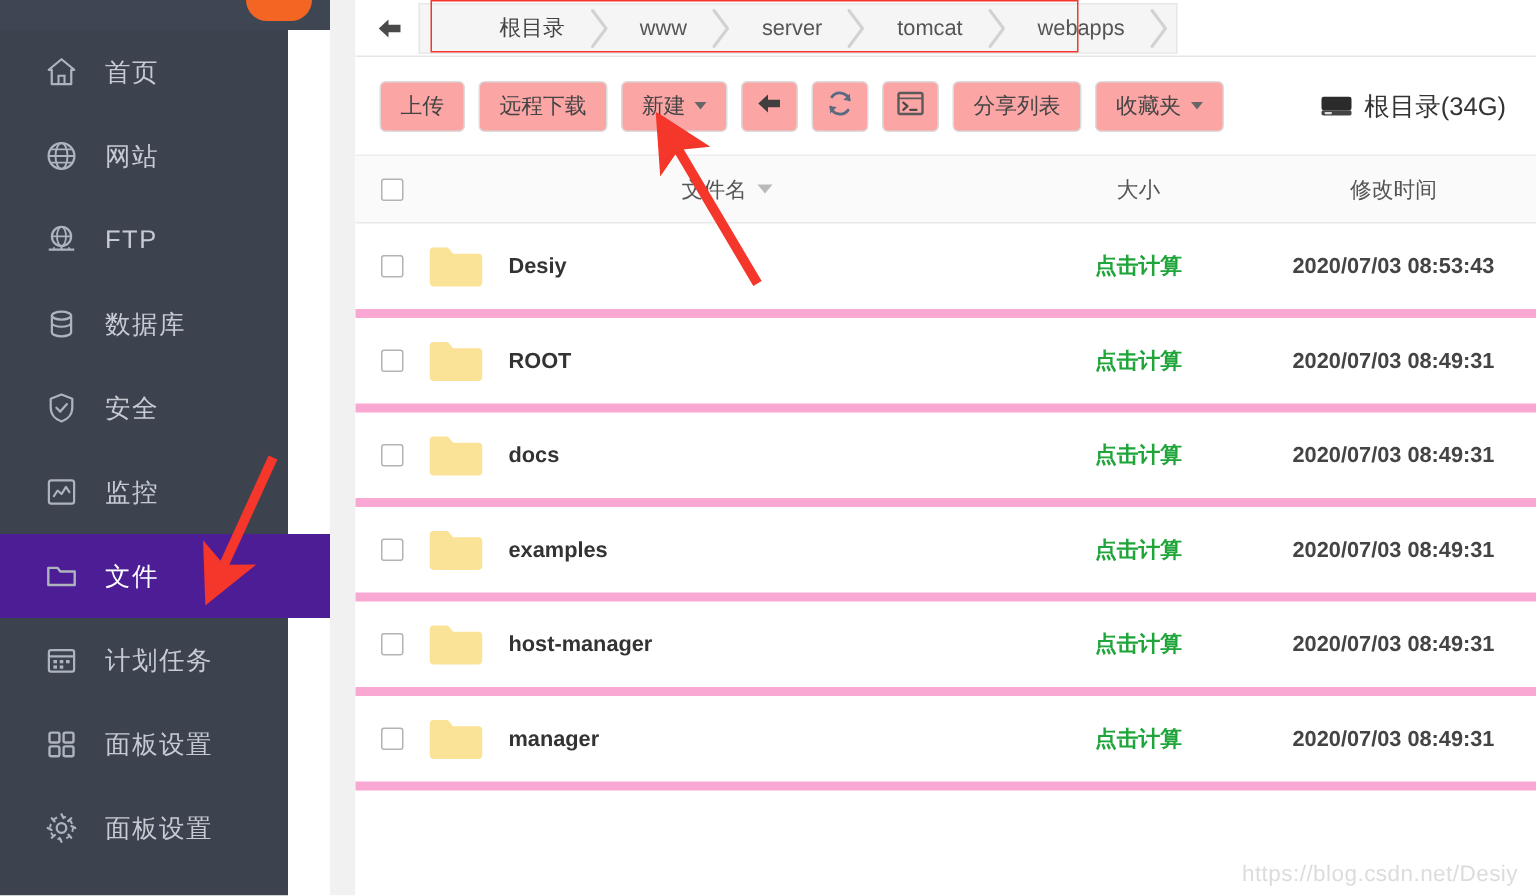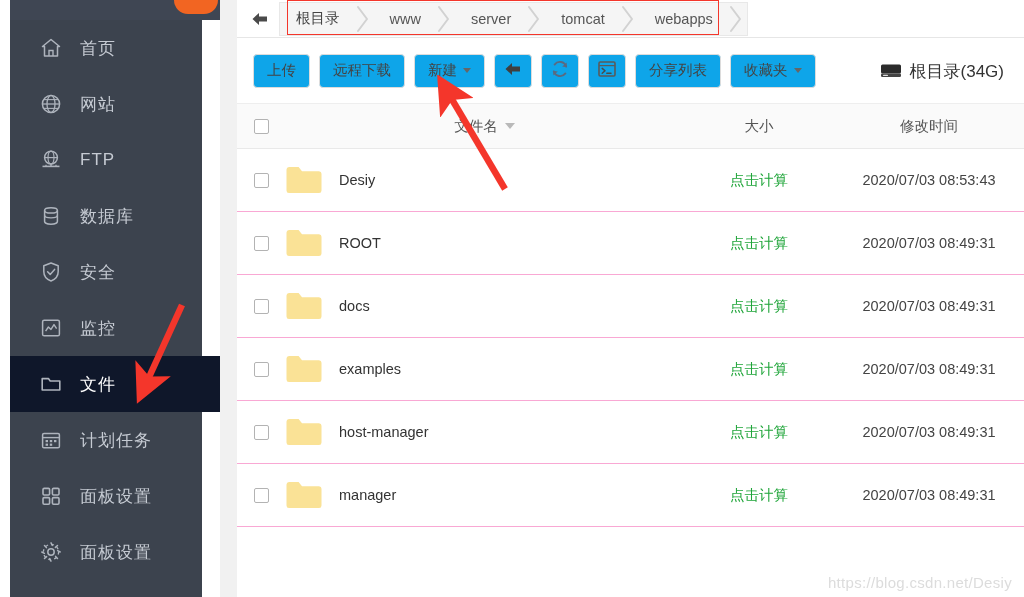--- a/index.html
+++ b/index.html
@@ -6,21 +6,21 @@
   html, body {
     width: 1024px; height: 597px;
     overflow: hidden;
     font-family: "Liberation Sans", "DejaVu Sans", sans-serif;
     background: #ffffff;
   }
   #app { position: relative; width: 1024px; height: 597px; }
 
   
   #sidebar {
-    position: absolute; left: 10px; top: 0;
+    position: absolute; left: 0; top: 0;
     width: 192px; height: 597px;
     background: #3c434e;
   }
   #sidebar-top {
     position: absolute; left: 0; top: 0;
     width: 220px; height: 20px;
     background: #3f4653;
     overflow: hidden;
   }
   #brand-badge {
@@ -48,21 +48,21 @@
     margin-right: 16px;
     flex: none;
   }
   .nav-item .nav-icon svg { display: block; }
   .nav-item .nav-label {
     font-size: 17px;
     color: #c6cbd3;
     letter-spacing: 1px;
     white-space: nowrap;
   }
-  .nav-item.active { background: #0f172a; }
+  .nav-item.active { background: #4c1d95; }
   .nav-item.active .nav-label { color: #ffffff; }
 
   
   #gutter {
     position: absolute; left: 220px; top: 0;
     width: 17px; height: 597px;
     background: #f1f1f1;
   }
 
   
@@ -84,20 +84,21 @@
     width: 30px; height: 30px;
     display: flex; align-items: center; justify-content: center;
     cursor: pointer; flex: none;
   }
   #crumbs {
     display: flex; align-items: stretch;
     height: 34px;
     background: #f5f5f5;
     border: 1px solid #e8e8e8;
     margin-left: 4px;
+    padding-left: 37px;
   }
   .crumb {
     display: flex; align-items: center;
     position: relative;
     padding: 0 12px 0 16px;
     font-size: 14.5px;
     color: #555;
     cursor: pointer;
     white-space: nowrap;
   }
@@ -122,21 +123,21 @@
     height: 66px;
     border-bottom: 1px solid #eee;
     display: flex; align-items: center;
     padding-left: 16px;
   }
   .tbtn {
     height: 34px;
     min-width: 34px;
     padding: 0 13px;
     margin-right: 9px;
-    background: #0ea5e9;
+    background: #fca5a5;
     border: 1px solid #dcdcdc;
     border-radius: 4px;
     font-size: 14.5px;
     color: #444;
     display: flex; align-items: center; justify-content: center;
     cursor: pointer;
     font-family: "Liberation Sans", "DejaVu Sans", sans-serif;
     white-space: nowrap;
   }
   .tbtn.icon-only { padding: 0 8px; width: 38px; }
@@ -163,22 +164,23 @@
     display: flex; align-items: center;
     height: 45px;
     background: #fafafa;
     border-bottom: 1px solid #e9e9e9;
     font-size: 14.5px;
     color: #555;
   }
   .trow {
     display: flex; align-items: center;
     height: 63px;
-    border-bottom: 1px solid #f9a8d4;
+    border-bottom: 6px solid #f9a8d4;
     font-size: 14.5px;
+    font-weight: bold;
   }
   .c-check {
     width: 48px; flex: none;
     display: flex; align-items: center; justify-content: center;
   }
   .cbox {
     width: 15px; height: 15px;
     border: 1px solid #b3b3b3;
     border-radius: 2px;
     background: #fff;

